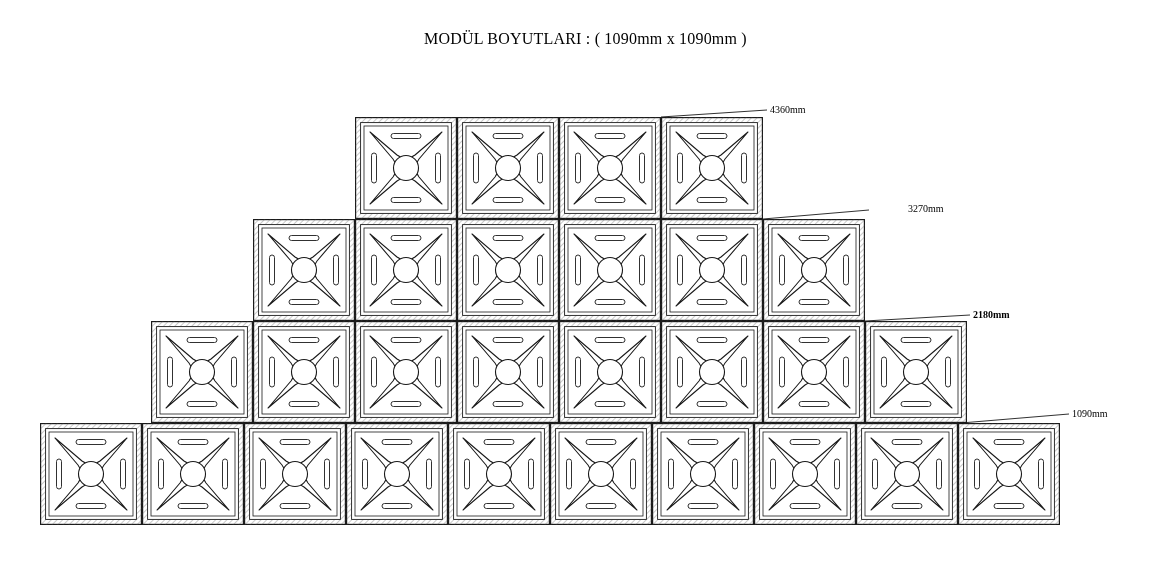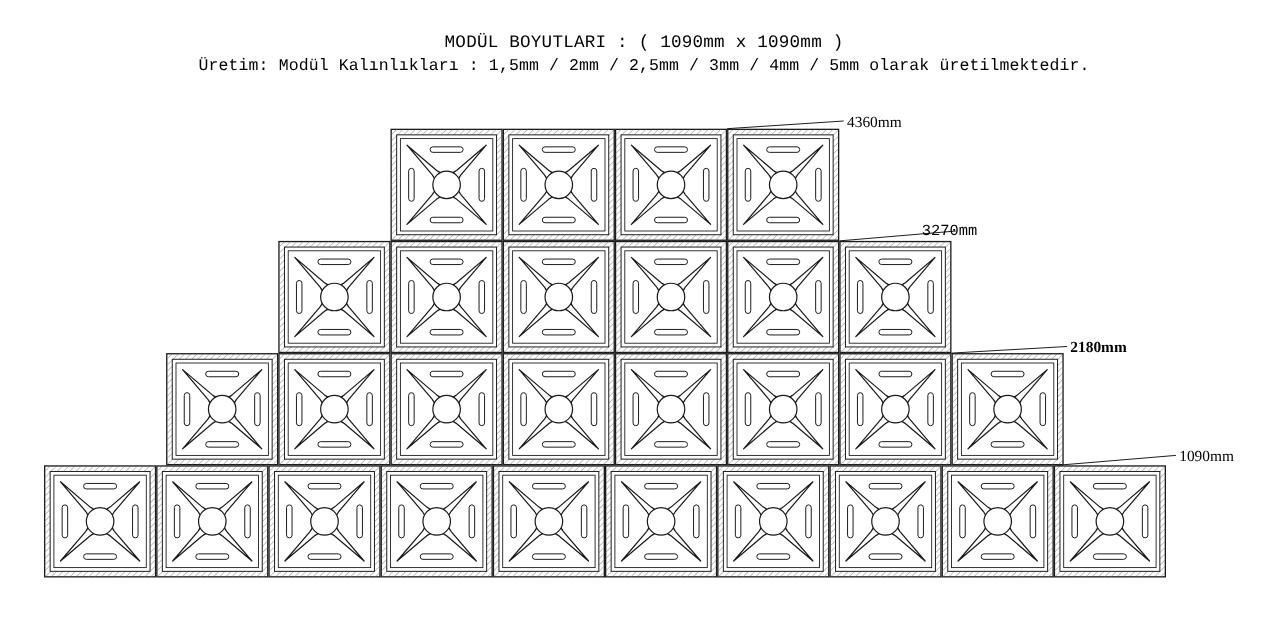--- a/index.html
+++ b/index.html
@@ -14,52 +14,50 @@
     overflow: hidden;
     font-family: "Liberation Serif", serif;
     color: #000000;
   }
   .title-block {
     position: absolute;
     top: 28px;
     left: 0;
     width: 1171px;
     text-align: center;
-    font-family: Liberation Mono, monospace;
   }
   .title-line1 {
     font-size: 16px;
     line-height: 22px;
     letter-spacing: 0.2px;
   }
   .title-line2 {
     font-size: 15px;
     line-height: 22px;
     letter-spacing: 0.1px;
   }
   .diagram {
     position: absolute;
     top: 0;
     left: 0;
     width: 1171px;
     height: 566px;
   }
   .dim-label {
     position: absolute;
-    font-size: 14px;
+    font-size: 10px;
     font-family: "Liberation Serif", serif;
     white-space: nowrap;
   }
 </style>
 </head>
 <body>
 
 <div class="title-block">
   <div class="title-line1">MODÜL BOYUTLARI : ( 1090mm x 1090mm )</div>
-  <div class="title-line2">Üretim: Modül Kalınlıkları : 1,5mm / 2mm / 2,5mm / 3mm / 4mm / 5mm olarak üretilmektedir.</div>
 </div>
 
 <svg class="diagram" id="diagram-svg" viewBox="0 0 1171 566" xmlns="http://www.w3.org/2000/svg">
   <defs>
     <pattern id="hatch" width="4" height="4" patternUnits="userSpaceOnUse" patternTransform="rotate(45)">
       <line x1="0" y1="0" x2="0" y2="4" stroke="#666666" stroke-width="0.7"></line>
     </pattern>
     <g id="module">
 
       <rect x="0.6" y="0.6" width="100.8" height="100.8" fill="#ffffff" stroke="#1a1a1a" stroke-width="1.2"></rect>
@@ -116,16 +114,16 @@
   <g id="dimension-lines" stroke="#1a1a1a" stroke-width="0.9" fill="none">
     <line x1="661" y1="117" x2="767" y2="110"></line>
     <line x1="763" y1="219" x2="869" y2="210"></line>
     <line x1="865" y1="321" x2="970" y2="315"></line>
     <line x1="961" y1="423" x2="1069" y2="414"></line>
   </g>
 </svg>
 
 <div id="dim-labels">
     <div class="dim-label" style="left: 770px; top: 104px;">4360mm</div>
-    <div class="dim-label" style="left: 838px; top: 203px; font-family: Liberation Mono, monospace;">3270mm</div>
+    <div class="dim-label" style="left: 908px; top: 203px;">3270mm</div>
     <div class="dim-label" style="left: 973px; top: 309px; font-weight: bold;">2180mm</div>
     <div class="dim-label" style="left: 1072px; top: 408px; font-family: Liberation Serif, serif;">1090mm</div>
   </div>
 
 </body></html>

